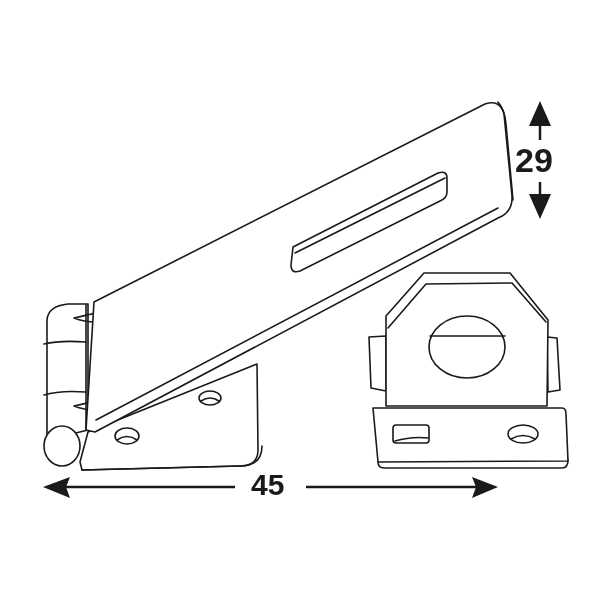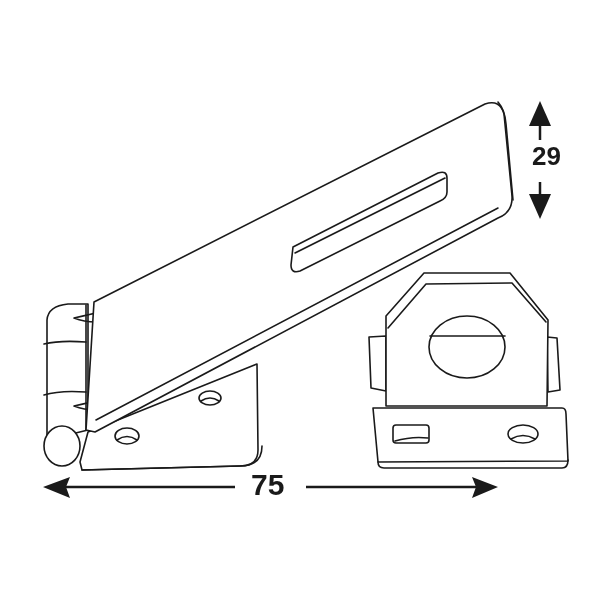--- a/index.html
+++ b/index.html
@@ -1,19 +1,19 @@
 <!DOCTYPE html>
 <html><head>
   <meta charset="utf-8">
   <style>
     html, body { margin: 0; padding: 0; background: #ffffff; }
     body { width: 600px; height: 600px; position: relative; overflow: hidden; font-family: "Liberation Sans", sans-serif; }
     svg.drawing { position: absolute; left: 0; top: 0; width: 600px; height: 600px; }
     .dim-label { position: absolute; font-family: "Liberation Sans", sans-serif; font-weight: bold; color: #1a1a1a; line-height: 1; }
-    #dim-height-label { left: 532px; top: 143px; font-size: 26px; }
+    #dim-height-label { left: 515px; top: 143px; font-size: 34px; }
     #dim-width-label { left: 251px; top: 470px; font-size: 30px; }
     .ln { fill: none; stroke: #1a1a1a; stroke-width: 1.6; stroke-linejoin: round; stroke-linecap: round; }
     .fill-w { fill: #ffffff; stroke: #1a1a1a; stroke-width: 1.6; stroke-linejoin: round; }
     .arrow { fill: #1a1a1a; stroke: none; }
     .dimline { stroke: #1a1a1a; stroke-width: 2.5; fill: none; }
   </style>
 </head>
 <body>
 
 <svg class="drawing" viewBox="0 0 600 600" xmlns="http://www.w3.org/2000/svg">
@@ -69,13 +69,13 @@
 
   <g>
     <line class="dimline" x1="55" y1="487" x2="235" y2="487"></line>
     <polygon class="arrow" points="43,487 70,477 66,487 70,498"></polygon>
     <line class="dimline" x1="306" y1="487" x2="490" y2="487"></line>
     <polygon class="arrow" points="498,487 472,477 476,487 472,498"></polygon>
   </g>
 </svg>
 
 <div class="dim-label" id="dim-height-label">29</div>
-<div class="dim-label" id="dim-width-label">75</div>
+<div class="dim-label" id="dim-width-label">45</div>
 
 </body></html>

